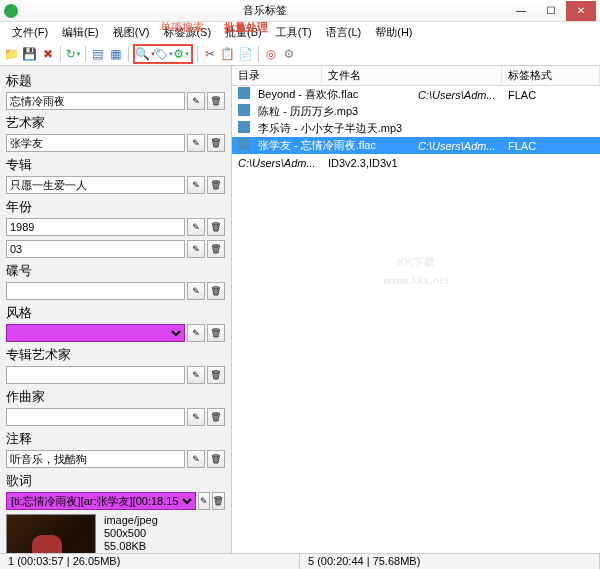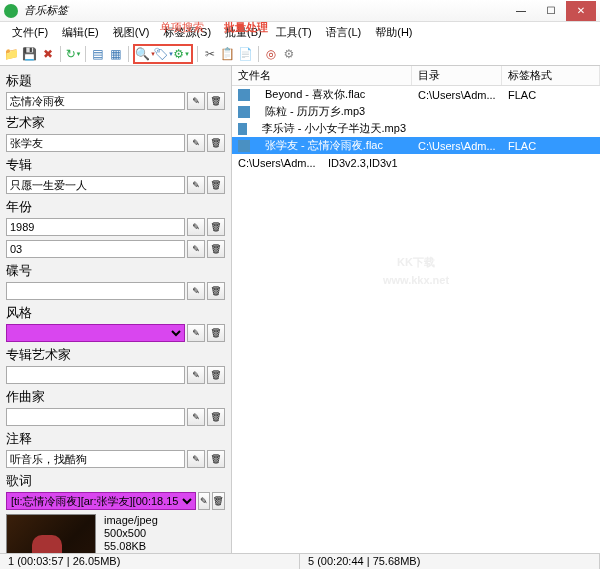--- a/index.html
+++ b/index.html
@@ -1,19 +1,19 @@
 <!DOCTYPE html>
 <html><head>
 <meta charset="utf-8">
 <style>
 * { box-sizing: border-box; margin: 0; padding: 0; font-family: "Microsoft YaHei", SimSun, sans-serif; font-size: 11px; }
 body { background: #fff; width: 600px; height: 569px; overflow: hidden; position: relative; }
 .titlebar { height: 22px; background: linear-gradient(#fff, #f5f5f5); display: flex; align-items: center; padding: 0 4px; border-bottom: 1px solid #ddd; }
 .titlebar-icon { width: 14px; height: 14px; background: #2ba84a; border-radius: 50%; margin-right: 6px; }
-.titlebar-spacer { flex: 1; text-align: left; font-style: italic; }
+.titlebar-spacer { flex: 1; text-align: center; }
 .win-controls { display: flex; }
 .win-btn { width: 30px; height: 20px; display: flex; align-items: center; justify-content: center; font-size: 10px; }
 .win-btn.close { background: #c75050; color: #fff; }
 .annotations { position: absolute; top: 20px; left: 160px; display: flex; gap: 20px; font-size: 12px; color: #e74c3c; z-index: 10; pointer-events: none; }
 .annotations span:nth-child(2) { font-weight: bold; }
 .menubar { height: 20px; display: flex; align-items: center; padding: 0 6px; gap: 2px; background: #fff; }
 .menu-item { padding: 2px 6px; cursor: pointer; }
 .toolbar { height: 24px; display: flex; align-items: center; padding: 2px 4px; gap: 2px; background: #fff; border-bottom: 1px solid #ccc; }
 .tb-ico { width: 16px; height: 16px; display: inline-flex; align-items: center; justify-content: center; font-size: 12px; cursor: pointer; }
 .tb-sep { width: 1px; height: 16px; background: #ccc; margin: 0 2px; }
@@ -35,22 +35,22 @@
 .filepane { flex: 1; display: flex; flex-direction: column; background: #fff; position: relative; }
 .fp-header { display: flex; height: 20px; border-bottom: 1px solid #ddd; background: #fcfcfc; }
 .fp-col { padding: 2px 6px; border-right: 1px solid #e5e5e5; font-size: 11px; }
 .fp-col.c1 { width: 180px; }
 .fp-col.c2 { width: 90px; }
 .fp-col.c3 { flex: 1; }
 .fp-rows { flex: 1; overflow: auto; }
 .fp-row { display: flex; height: 17px; align-items: center; font-size: 11px; cursor: pointer; }
 .fp-row.selected { background: #3399ff; color: #fff; }
 .fp-cell { padding: 0 6px; white-space: nowrap; overflow: hidden; text-overflow: ellipsis; }
-.fp-cell.c1 { width: 180px; display: flex; align-items: center; gap: 15px; }
-.fp-cell.c2 { width: 90px; }
+.fp-cell.c1 { width: 180px; display: flex; align-items: flex-start; gap: 8px; }
+.fp-cell.c2 { width: 90px; font-style: italic; }
 .fp-cell.c3 { flex: 1; }
 .file-ico { width: 12px; height: 12px; background: #4a90c2; display: inline-block; }
 .watermark { position: absolute; top: 40%; left: 50%; transform: translate(-50%,-50%); font-size: 32px; color: #eee; font-weight: bold; pointer-events: none; text-align: center; }
 .watermark .u { font-size: 11px; display: block; }
 .statusbar { position: absolute; bottom: 0; left: 0; right: 0; height: 16px; background: #f5f5f5; border-top: 1px solid #ccc; display: flex; font-size: 10px; }
 .sb-cell { padding: 1px 8px; border-right: 1px solid #ccc; flex: 1; }
 </style>
 </head>
 <body>
 
@@ -217,22 +217,22 @@
 
       </div>
     </div>
   </div>
 
   <div class="filepane">
     <div class="watermark">
       <span>KK下载</span><span class="u">www.kkx.net</span>
     </div>
     <div class="fp-header">
+      <div class="fp-col c2">目录</div>
       <div class="fp-col c1">文件名</div>
-      <div class="fp-col c2">目录</div>
       <div class="fp-col c3">标签格式</div>
     </div>
     <div class="fp-rows" id="fp-rows">
         <div class="fp-row">
           <div class="fp-cell c1">
             <span class="file-ico"></span>
             <span>Beyond - 喜欢你.flac</span>
           </div>
           <div class="fp-cell c2">C:\Users\Adm...</div>
           <div class="fp-cell c3">FLAC</div>

